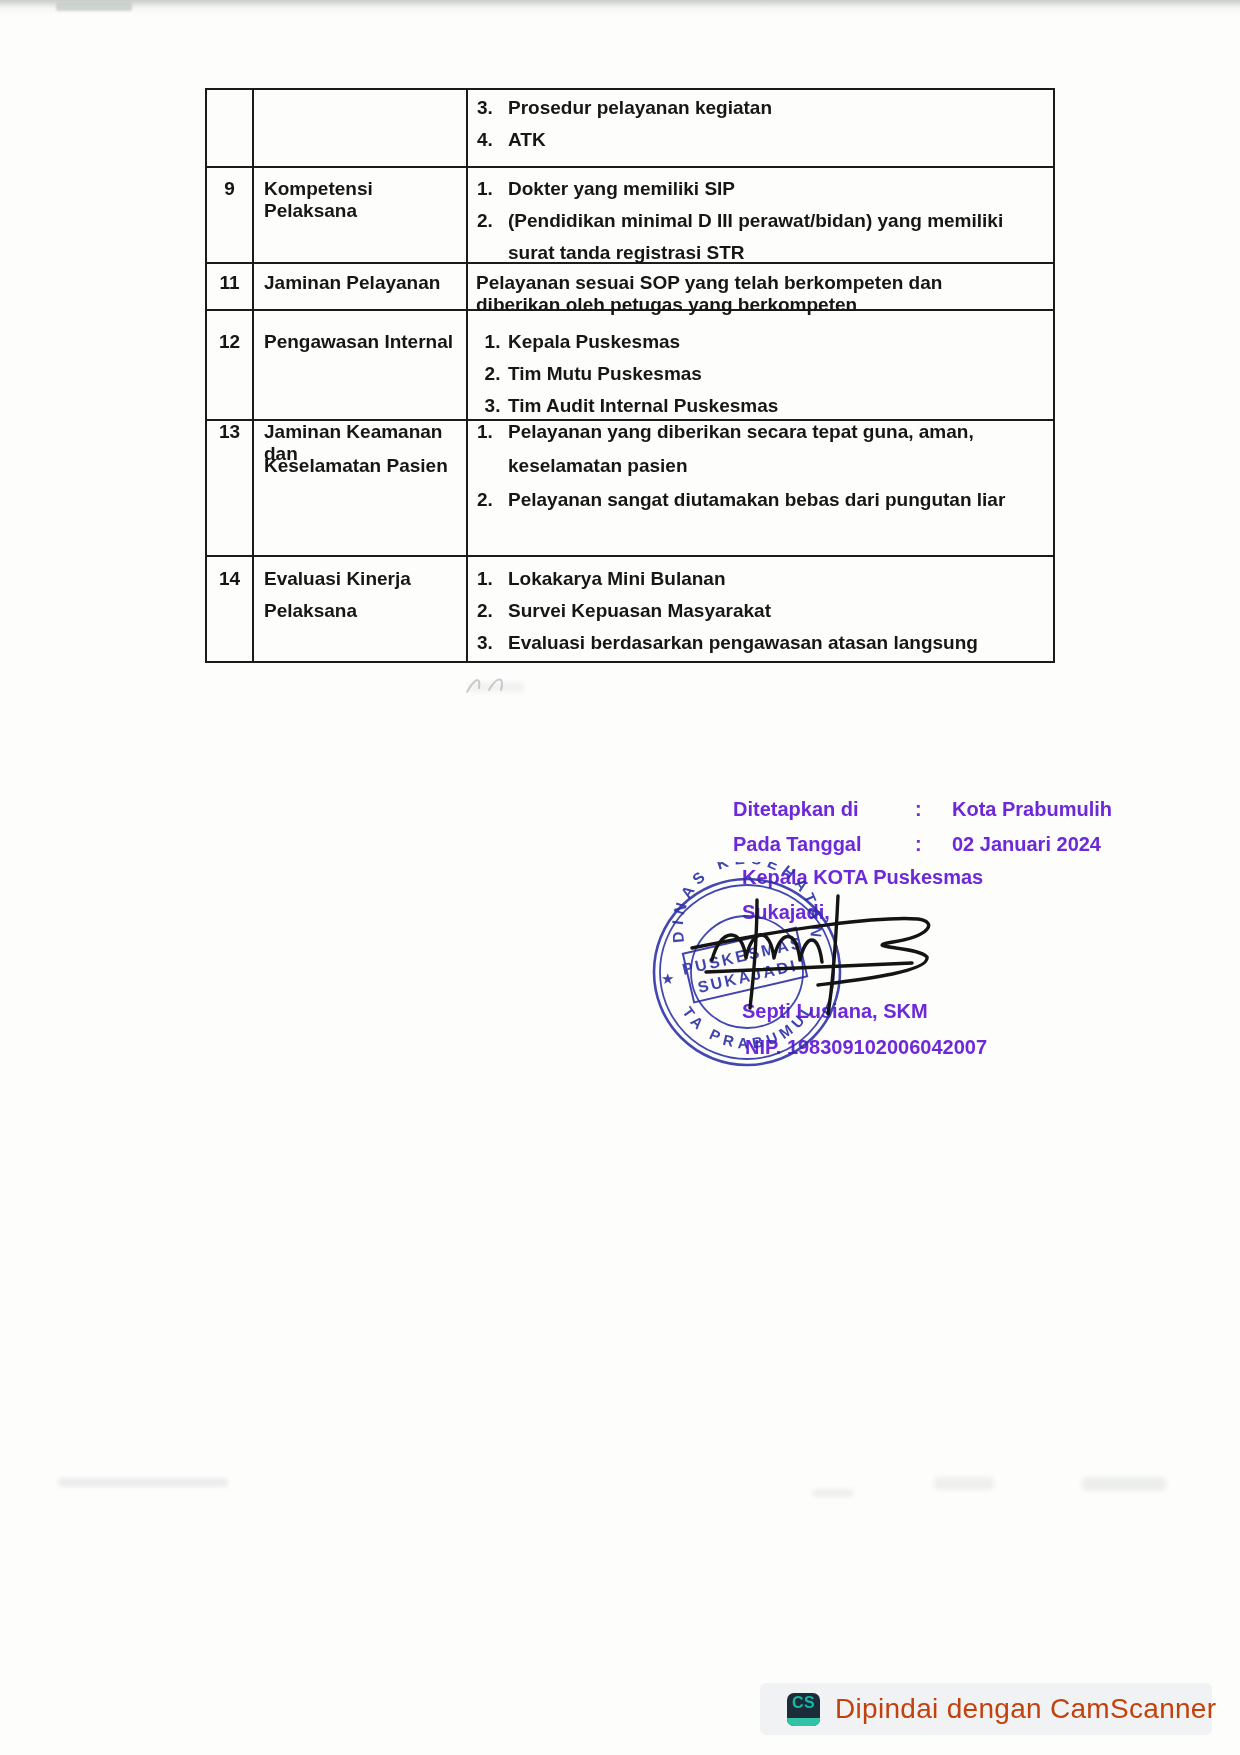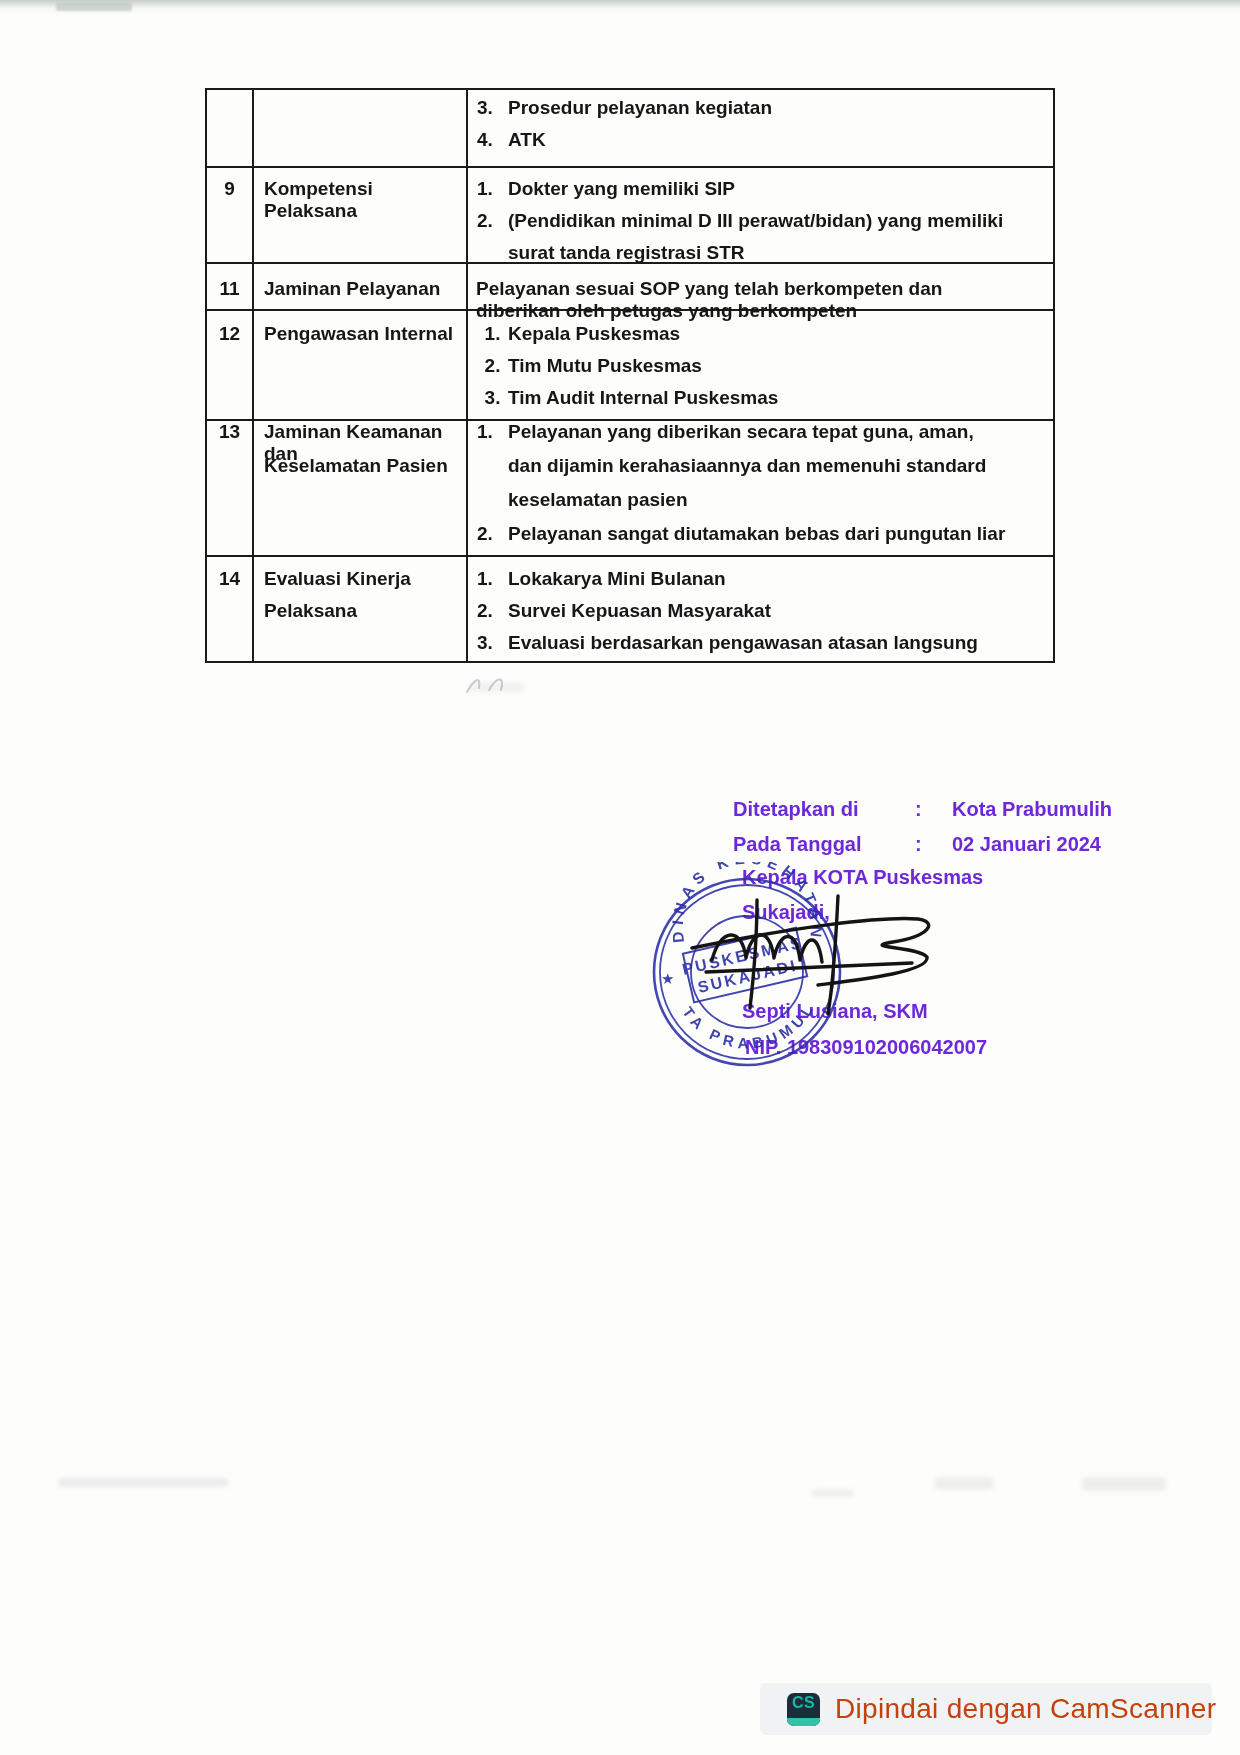--- a/index.html
+++ b/index.html
@@ -21,22 +21,22 @@
   .c2{width:214px;flex:none;border-right:2px solid #1b1b1b;padding-left:10px;box-sizing:border-box;}
   .c3{flex:1;min-width:0;padding-left:9px;box-sizing:border-box;}
   .il{display:flex;align-items:flex-start;}
   .sp .il{height:32px;}
   .mk{width:31px;flex:none;}
   .ind{padding-left:31px;}
 
   .r0{height:78px;}  .r0 .c3{padding-top:7px;}
   .r1{height:96px;}  .r1 .c1,.r1 .c2,.r1 .c3{padding-top:10px;}
   .r2{height:73px;}  .r2 .c1,.r2 .c2,.r2 .c3{padding-top:5px;}  .r2 .c3{padding-left:14px;}
-  .r3{height:47px;}  .r3 .c1,.r3 .c2,.r3 .c3{padding-top:14px;}  .r3 .c3{padding-left:8px;}
-  .r4{height:110px;} .r4 .c1,.r4 .c2,.r4 .c3{padding-top:12px;text-align:center;}
+  .r3{height:47px;}  .r3 .c1,.r3 .c2,.r3 .c3{padding-top:8px;}  .r3 .c3{padding-left:8px;}
+  .r4{height:110px;} .r4 .c1,.r4 .c2,.r4 .c3{padding-top:20px;text-align:center;}
   .r5{height:136px;} .r5 .c1,.r5 .c2,.r5 .c3{padding-top:0;}  .r5 .il{height:34px;}
   .r6{height:104px;} .r6 .c1,.r6 .c2,.r6 .c3{padding-top:11px;}
 
   
   .close-line{position:absolute;font-size:20px;font-weight:600;white-space:nowrap;color:#6d28d9;}
   .stamp-svg{position:absolute;left:637px;top:862px;width:220px;height:220px;}
   .sign-svg{position:absolute;left:670px;top:878px;width:390px;height:155px;}
   .pencil-svg{position:absolute;left:455px;top:668px;width:90px;height:34px;opacity:.45;}
 
   
@@ -136,21 +136,20 @@
       <div class="c1">13</div>
       <div class="c2">
         <div class="il">Jaminan Keamanan dan</div>
         <div class="il">Keselamatan Pasien</div>
       </div>
       <div class="c3">
         <div class="il">
             <span class="mk">1.</span>
             <span>Pelayanan yang diberikan secara tepat guna, aman,</span>
           </div>
-        <div class="il ind">dan dijamin kerahasiaannya dan memenuhi standard</div>
         <div class="il ind">keselamatan pasien</div>
         <div class="il">
             <span class="mk">2.</span>
             <span>Pelayanan sangat diutamakan bebas dari pungutan liar</span>
           </div>
       </div>
     </div>
 
     <div class="trow r6 sp">
       <div class="c1">14</div>

